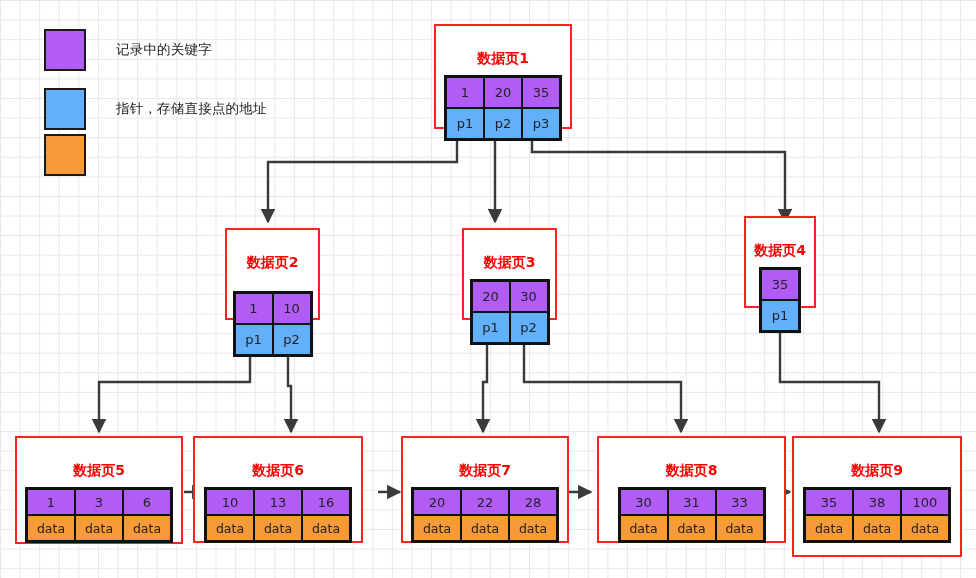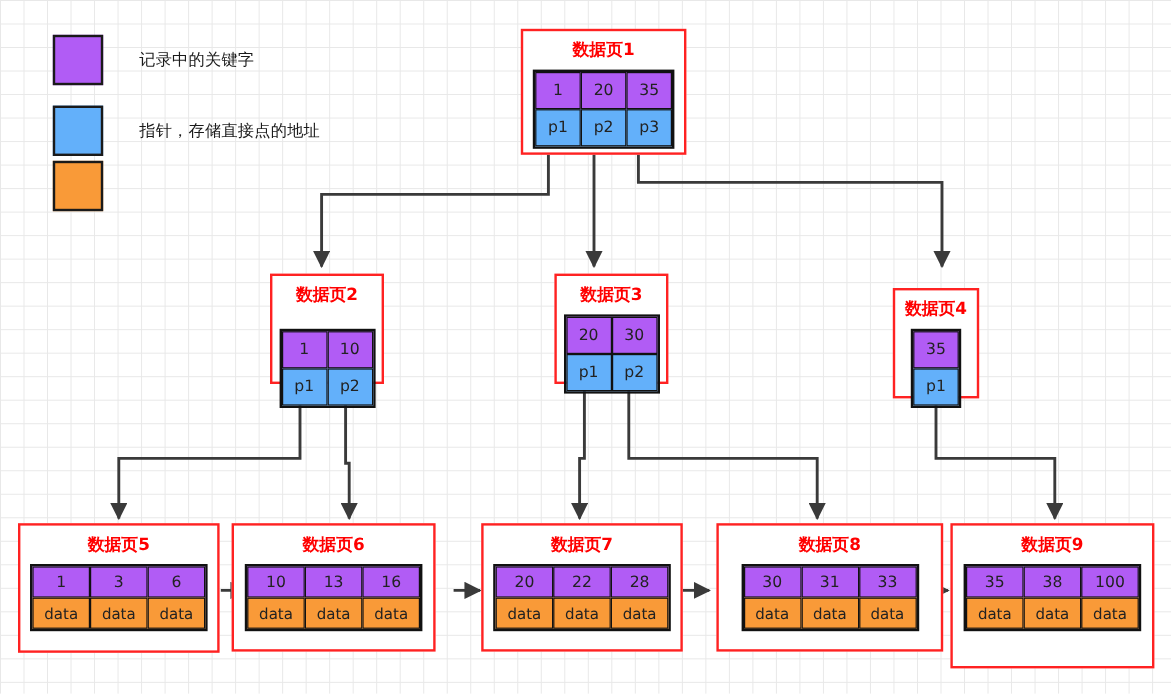--- a/index.html
+++ b/index.html
@@ -30,21 +30,21 @@
   
   .node{
     position:absolute;
     border:2px solid #ff2222;
     background:#ffffff;
     box-sizing:border-box;
     display:flex;flex-direction:column;align-items:center;
   }
   .node-title{
     color:#ff0000;font-weight:bold;font-size:14px;
-    margin-top:7px;margin-bottom:7px;white-space:nowrap;
+    margin-top:24px;margin-bottom:7px;white-space:nowrap;
   }
   .cellgrid{
     border:2px solid #111111;box-sizing:border-box;display:flex;flex-direction:column;
   }
   .cellrow{display:flex;}
   .cell{
     box-sizing:border-box;
     display:flex;align-items:center;justify-content:center;
     font-size:13px;color:#222222;
     border:1px solid #111111;
@@ -144,21 +144,21 @@
         <div class="cell key">20</div>
         <div class="cell key">30</div>
       </div>
       <div class="cellrow">
         <div class="cell ptr">p1</div>
         <div class="cell ptr">p2</div>
       </div>
     </div>
   </div>
 
-  <div class="node internal" style="left:744px;top:240px;width:72px;height:92px;">
+  <div class="node internal" style="left:744px;top:216px;width:72px;height:92px;">
     <div class="node-title">数据页4</div>
     <div class="cellgrid">
       <div class="cellrow">
         <div class="cell key">35</div>
       </div>
       <div class="cellrow">
         <div class="cell ptr">p1</div>
       </div>
     </div>
   </div>

